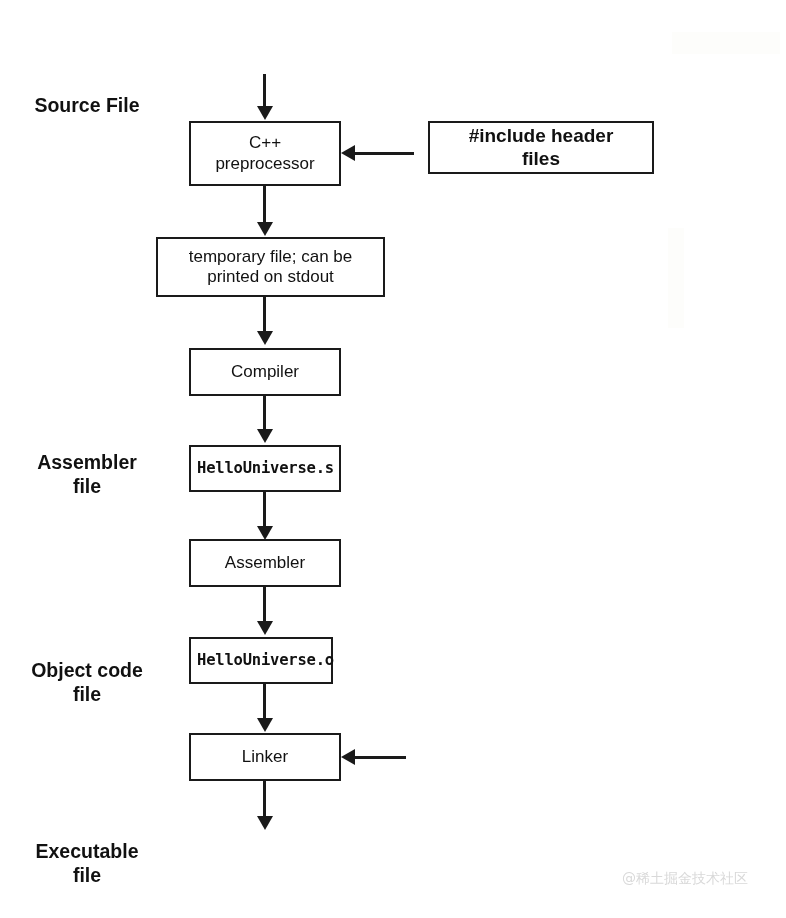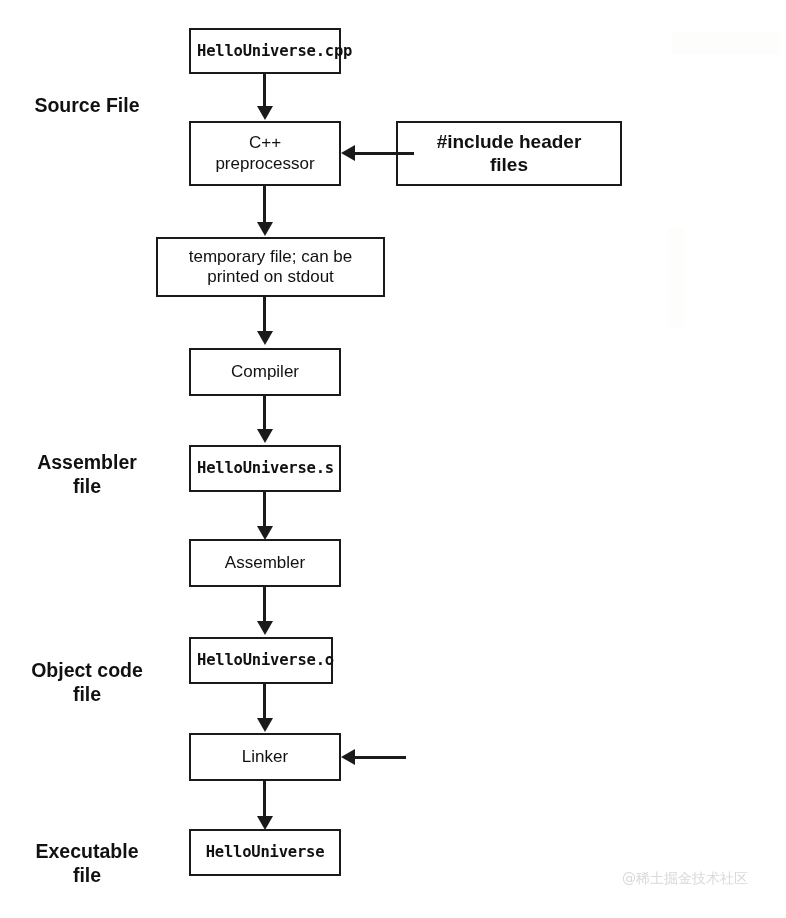--- a/index.html
+++ b/index.html
@@ -119,33 +119,30 @@
 
   <div class="stage-label" style="left:12px; top:450px;">Assembler
 file</div>
 
   <div class="stage-label" style="left:12px; top:658px;">Object code
 file</div>
 
   <div class="stage-label" style="left:12px; top:839px;">Executable
 file</div>
 
-  <div class="node mono" style="left:189px; top:28px; width:152px; height:46px;">
-    <span class="txt">HelloUniverse.cpp</span>
-  </div>
 
   <div class="vline" style="left:263px; top:74px; height:36px;"></div>
   <div class="arrow-down" style="left:257px; top:106px;"></div>
 
   <div class="node sans" style="left:189px; top:121px; width:152px; height:65px;">
     <span class="txt">C++
 preprocessor</span>
   </div>
 
-  <div class="node sansbold" style="left:396px; top:121px; width:226px; height:65px;">
+  <div class="node sansbold" style="left:428px; top:121px; width:226px; height:53px;">
     <span class="txt">#include header
 files</span>
   </div>
 
   <div class="hline" style="left:355px; top:152px; width:59px;"></div>
   <div class="arrow-left" style="left:341px; top:145px;"></div>
 
   <div class="vline" style="left:263px; top:186px; width:3px; height:40px;"></div>
   <div class="arrow-down" style="left:257px; top:222px;"></div>
 
@@ -189,19 +186,16 @@
     <span class="txt">Linker</span>
   </div>
 
 
   <div class="hline" style="left:355px; top:756px; width:51px;"></div>
   <div class="arrow-left" style="left:341px; top:749px;"></div>
 
   <div class="vline" style="left:263px; top:781px; height:39px;"></div>
   <div class="arrow-down" style="left:257px; top:816px;"></div>
 
-  <div class="node mono" style="left:189px; top:829px; width:152px; height:47px;">
-    <span class="txt">HelloUniverse</span>
-  </div>
 
   <div class="watermark" style="left:622px; top:870px;">@稀土掘金技术社区</div>
 
 </div>
 
 </body></html>

